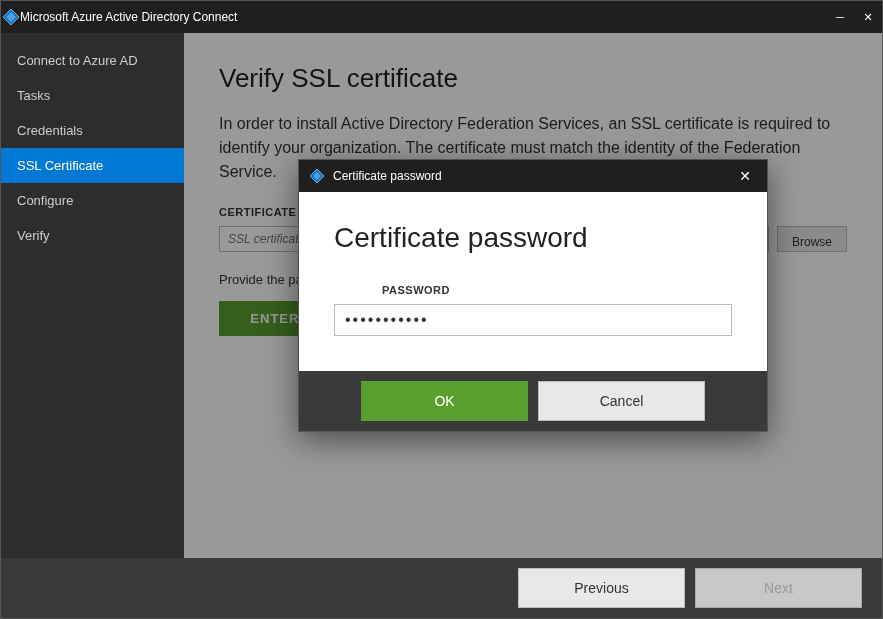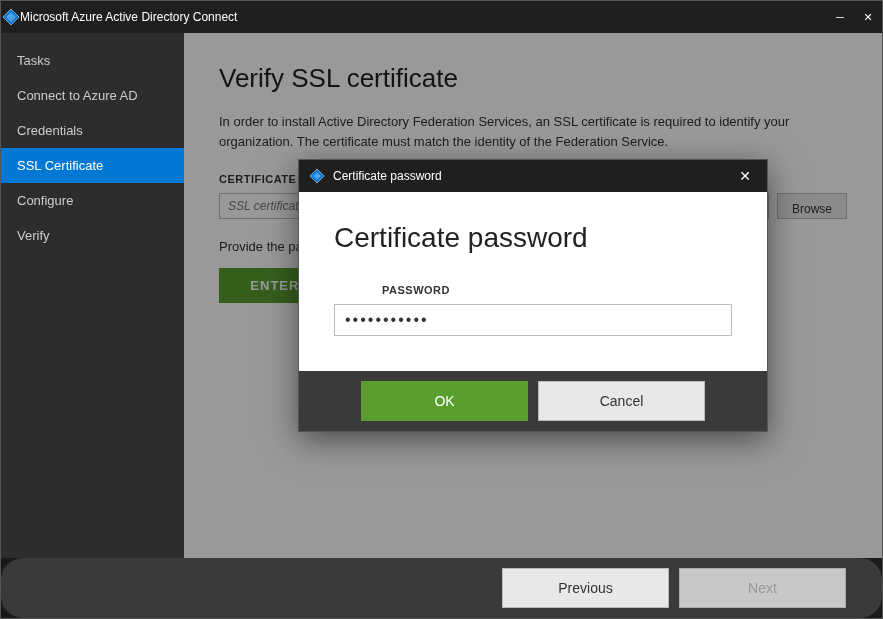--- a/index.html
+++ b/index.html
@@ -89,21 +89,21 @@
     }
 
     .page-title {
       font-size: 26px;
       font-weight: 300;
       color: #222;
       margin-bottom: 18px;
     }
 
     .description {
-      font-size: 13px;
+      font-size: 16px;
       color: #333;
       line-height: 1.5;
       margin-bottom: 20px;
       max-width: 620px;
     }
 
     .field-label {
       font-size: 11px;
       font-weight: 600;
       color: #333;
@@ -179,24 +179,23 @@
       margin-bottom: 20px;
     }
 
     
     .bottom-bar {
       background: #3a3a3a;
       height: 60px;
       display: flex;
       align-items: center;
       justify-content: flex-end;
-      padding: 0 36px;
+      padding: 0 20px;
       gap: 10px;
       flex-shrink: 0;
-      border-radius: 22px;
     }
 
     .nav-btn {
       height: 40px;
       width: 167px;
       font-size: 14px;
       cursor: pointer;
       border: none;
     }
 
@@ -341,22 +340,22 @@
     <span class="titlebar-title">Microsoft Azure Active Directory Connect</span>
     <div class="titlebar-controls">
       <button class="titlebar-btn">─</button>
       <button class="titlebar-btn close">✕</button>
     </div>
   </div>
 
   <div class="content-area">
 
     <div class="sidebar">
+      <div class="sidebar-item">Connect to Azure AD</div>
       <div class="sidebar-item">Tasks</div>
-      <div class="sidebar-item">Connect to Azure AD</div>
       <div class="sidebar-item">Credentials</div>
       <div class="sidebar-item active">SSL Certificate</div>
       <div class="sidebar-item">Configure</div>
       <div class="sidebar-item">Verify</div>
     </div>
 
     <div class="main">
       <h1 class="page-title">Verify SSL certificate</h1>
       <p class="description">In order to install Active Directory Federation Services, an SSL certificate is required to identify your organization. The certificate must match the identity of the Federation Service.</p>
 

